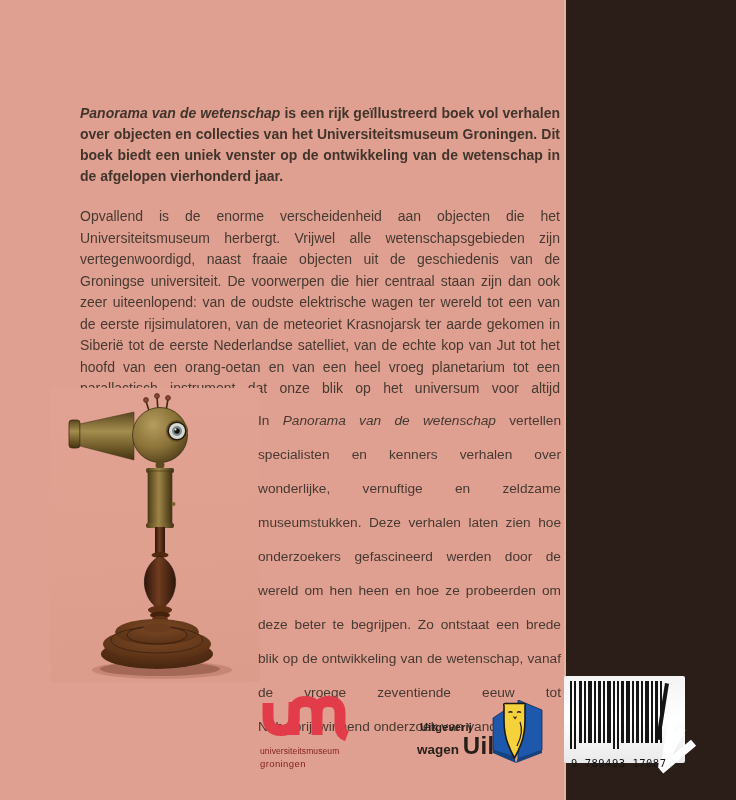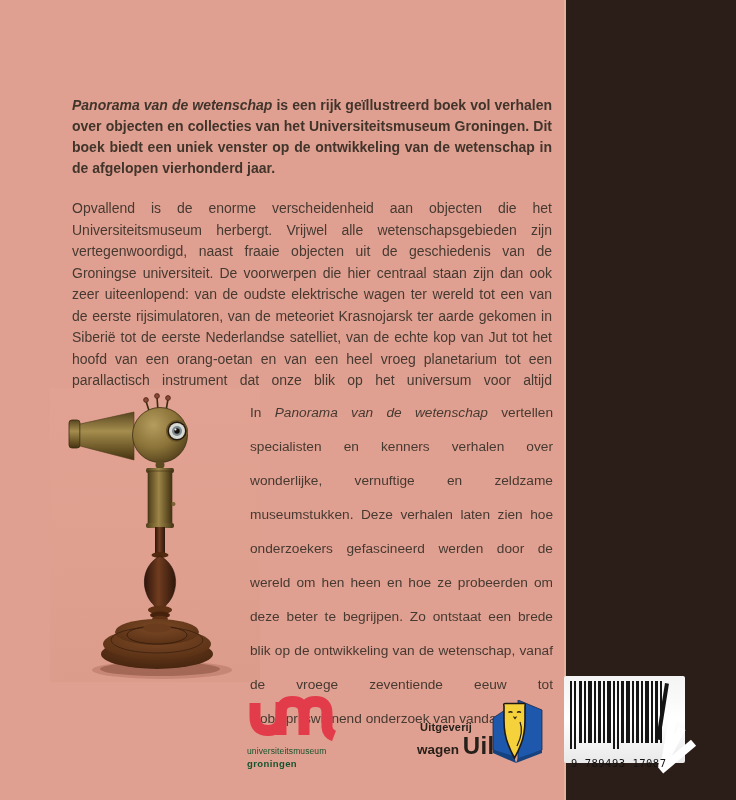--- a/index.html
+++ b/index.html
@@ -4,34 +4,34 @@
 <style>
   html,body{margin:0;padding:0;background:#2c1e18;}
   .page{position:relative;width:736px;height:800px;overflow:hidden;
         font-family:"Liberation Sans",sans-serif;background:#2c1e18;}
   
   .spine{position:absolute;left:566px;top:0;width:170px;height:800px;background:#2b1d17;}
   
   .cover{position:absolute;left:0;top:0;width:566px;height:800px;background:#e0a091;}
   .cover::after{content:"";position:absolute;right:0;top:0;width:2px;height:100%;
         background:#ecb4a4;opacity:.75;}
-  p{margin:0;}
+  p{margin:8px;}
   .para{position:absolute;color:#463931;text-align:justify;}
   .intro{left:72px;top:95px;width:480px;font-size:14px;line-height:21px;font-weight:700;color:#41342b;}
   .desc{left:72px;top:198px;width:480px;font-size:14px;line-height:21.5px;}
   .side{left:250px;top:396px;width:303px;font-size:13.7px;line-height:34px;}
   em{font-style:italic;}
   
   .photo{position:absolute;left:50px;top:388px;width:210px;height:294px;
          background:linear-gradient(176deg,#e2a293 0%,#dfa090 55%,#db9c8c 100%);
          border-radius:2px;}
   
-  .um-logo{position:absolute;left:247px;top:696px;width:95px;color:#14532d;}
+  .um-logo{position:absolute;left:260px;top:696px;width:95px;color:#7f1d1d;}
   .um-line1{font-size:8.5px;letter-spacing:.1px;white-space:nowrap;margin-top:1px;}
-  .um-line2{font-size:9.5px;font-weight:700;letter-spacing:.4px;margin-top:2px;}
+  .um-line2{font-size:9.5px;font-weight:400;letter-spacing:.4px;margin-top:2px;}
   
   .uil-text{position:absolute;left:417px;top:721px;color:#27201a;white-space:nowrap;}
   .uil-l1{font-size:11px;font-weight:700;letter-spacing:.2px;padding-left:3px;}
   .uil-l2{font-size:13.5px;font-weight:700;margin-top:-1px;}
   .uil-big{font-size:24px;font-weight:700;letter-spacing:.3px;}
   .owl{position:absolute;left:490px;top:700px;}
   
   .barcode{position:absolute;left:560px;top:670px;width:176px;height:130px;}
   .barcode-digits{position:absolute;left:11px;top:79px;width:110px;
         font-family:"DejaVu Sans Mono",monospace;font-size:10.5px;letter-spacing:.5px;

